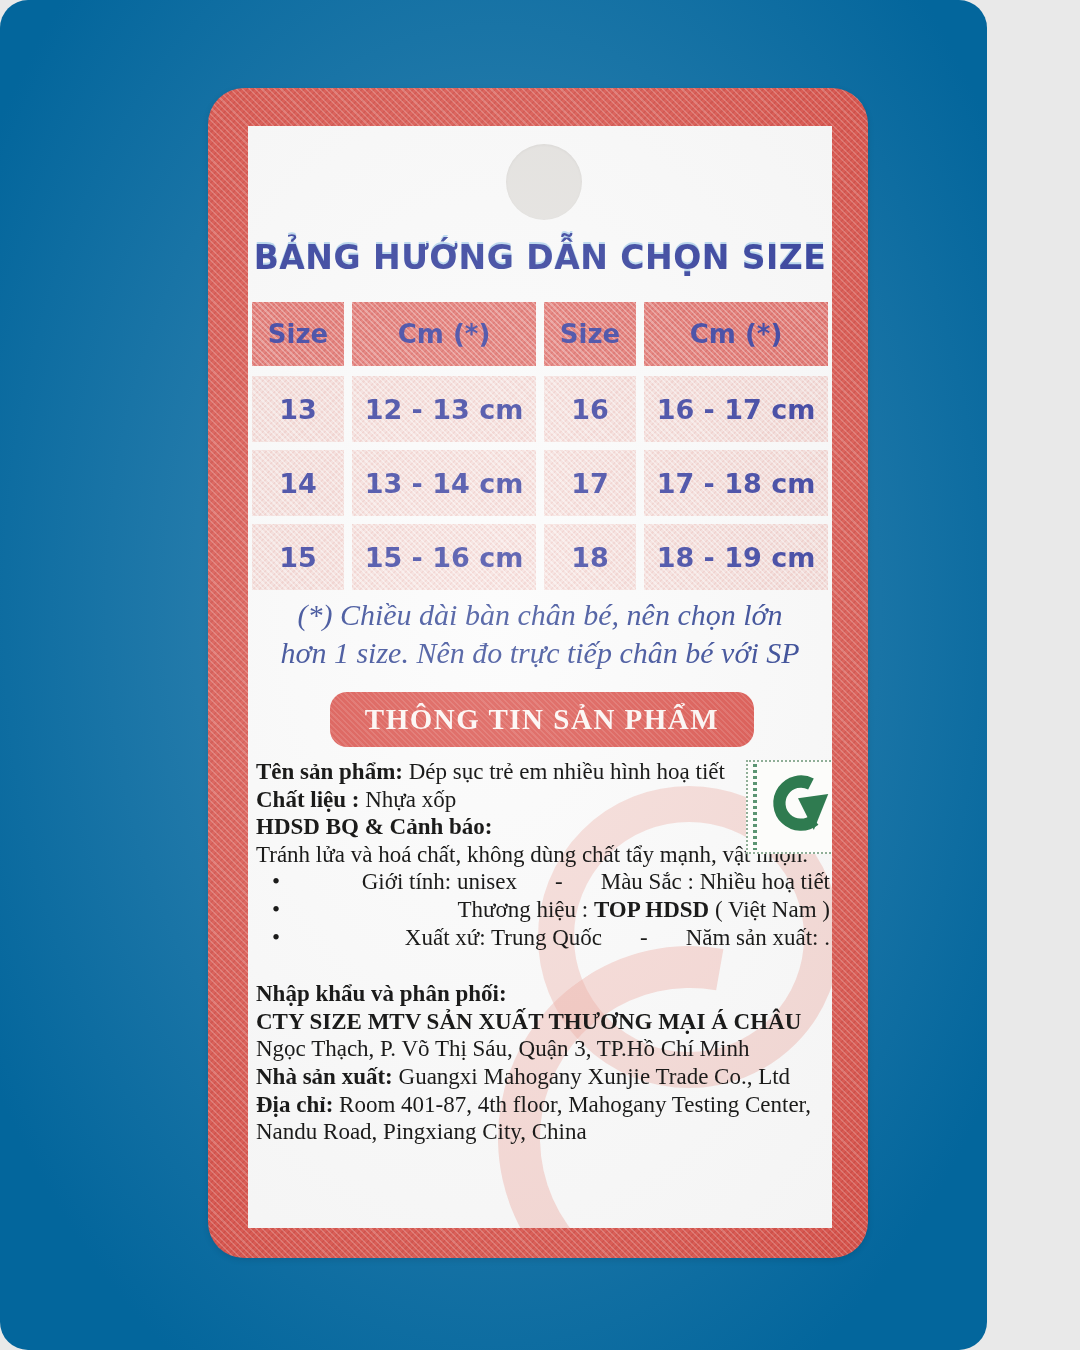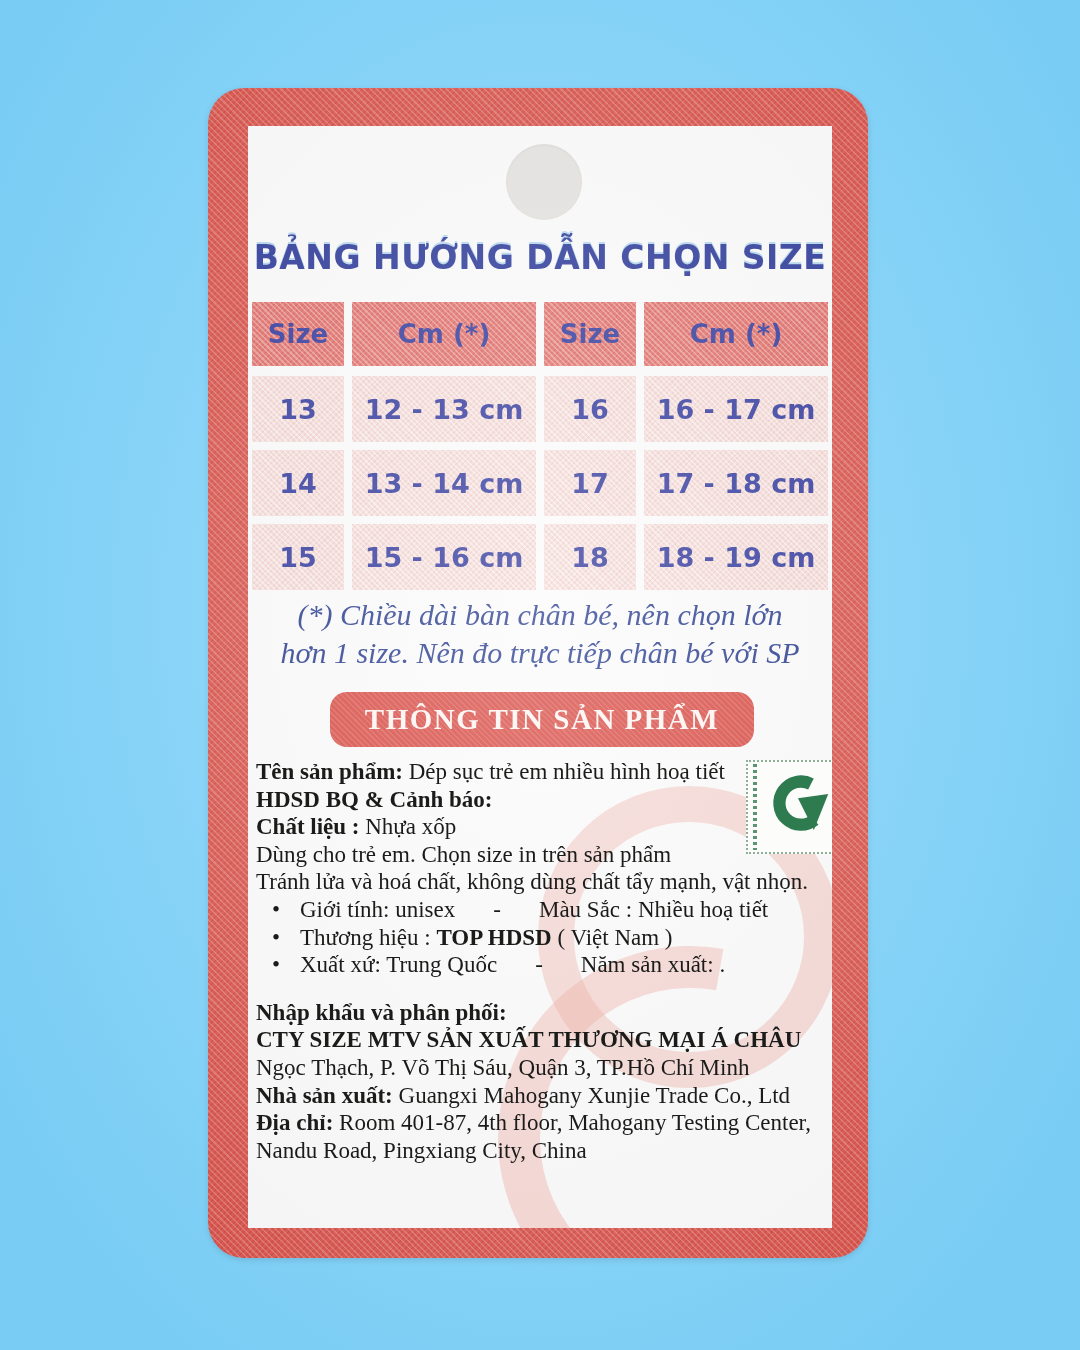--- a/index.html
+++ b/index.html
@@ -1,17 +1,17 @@
 <!DOCTYPE html>
 <html><head>
 <meta charset="utf-8">
 <style>
   html,body{margin:0;padding:0;}
   body{background:#e9e9e9;font-family:"Liberation Serif","DejaVu Serif",serif;}
-  .screen{position:relative;width:1080px;height:1350px;background:#7dd3fc;overflow:hidden;}
+  .screen{position:relative;width:987px;height:1350px;background:#0369a1;overflow:hidden;border-radius:28px;}
   .screen::after{content:"";position:absolute;inset:0;pointer-events:none;
     background:radial-gradient(ellipse at 50% 45%, rgba(255,255,255,.25), rgba(0,0,0,.03) 85%);}
 
   
   .tag{position:absolute;left:208px;top:88px;width:660px;height:1170px;border-radius:36px;
     background-color:#dc554d;
     background-image:
       repeating-linear-gradient(45deg, rgba(255,255,255,.20) 0 1.5px, transparent 1.5px 4.5px),
       repeating-linear-gradient(-45deg, rgba(150,25,25,.16) 0 1.5px, transparent 1.5px 4.5px);
     box-shadow:0 2px 6px rgba(0,0,0,.12);}
@@ -54,23 +54,23 @@
   
   .wm{position:absolute;border-radius:50%;pointer-events:none;}
   .wm1{left:290px;top:660px;width:230px;height:230px;border:36px solid rgba(238,168,158,.40);}
   .wm2{left:250px;top:820px;width:300px;height:300px;border:42px solid;
     border-color:rgba(238,168,158,.42) transparent transparent rgba(238,168,158,.42);
     transform:rotate(-35deg);}
 
   .product-info{position:absolute;left:8px;top:632px;width:574px;z-index:2;
     font-size:23px;line-height:27.6px;color:#1b1b1a;white-space:nowrap;}
   .product-info .info-line{position:relative;}
-  .product-info .bullet{padding-left:44px;}
+  .product-info .bullet{padding-left:44px;text-align:right;}
   .product-info .bullet::before{content:"\2022";position:absolute;left:16px;top:0;}
-  .product-info .gap-top{margin-top:20px;}
+  .product-info .gap-top{margin-top:29px;}
   .product-info .b{font-weight:700;}
   .product-info .dash{margin:0 38px;}
 
   
   .cr-stamp{position:absolute;left:498px;top:634px;width:96px;height:94px;z-index:3;
     background:#fcfcfa;border:2px dotted #8fae97;box-sizing:border-box;}
   .cr-strip{position:absolute;left:2px;top:2px;bottom:2px;width:10px;
     background-image:repeating-linear-gradient(180deg,#5b9472 0 3px, transparent 3px 6px);
     background-size:4px 100%;background-repeat:no-repeat;background-position:3px 0;}
   .cr-glyph{position:absolute;left:14px;top:6px;}
@@ -112,23 +112,22 @@
 
       <div class="banner">
         <span>THÔNG TIN SẢN PHẨM</span>
       </div>
 
       <div class="wm wm1"></div>
       <div class="wm wm2"></div>
 
       <div class="product-info">
           <div class="info-line"><span class="b">Tên sản phẩm:</span><span> Dép sục trẻ em nhiều hình hoạ tiết</span></div>
+          <div class="info-line"><span class="b">Chất liệu :</span><span> Nhựa xốp</span></div>
           <div class="info-line"><span class="b">HDSD BQ &amp; Cảnh báo:</span></div>
-          <div class="info-line"><span class="b">Chất liệu :</span><span> Nhựa xốp</span></div>
-          <div class="info-line"><span>Dùng cho trẻ em. Chọn size in trên sản phẩm</span></div>
           <div class="info-line"><span>Tránh lửa và hoá chất, không dùng chất tẩy mạnh, vật nhọn.</span></div>
           <div class="info-line bullet"><span>Giới tính: unisex</span><span class="dash">-</span><span>Màu Sắc : Nhiều hoạ tiết</span></div>
           <div class="info-line bullet"><span>Thương hiệu : </span><span class="b">TOP HDSD</span><span> ( Việt Nam )</span></div>
           <div class="info-line bullet"><span>Xuất xứ: Trung Quốc</span><span class="dash">-</span><span>Năm sản xuất: .</span></div>
           <div class="info-line gap-top"><span class="b">Nhập khẩu và phân phối:</span></div>
           <div class="info-line"><span class="b">CTY SIZE MTV SẢN XUẤT THƯƠNG MẠI Á CHÂU</span></div>
           <div class="info-line"><span>Ngọc Thạch, P. Võ Thị Sáu, Quận 3, TP.Hồ Chí Minh</span></div>
           <div class="info-line"><span class="b">Nhà sản xuất:</span><span> Guangxi Mahogany Xunjie Trade Co., Ltd</span></div>
           <div class="info-line"><span class="b">Địa chỉ:</span><span> Room 401-87, 4th floor, Mahogany Testing Center,</span></div>
           <div class="info-line"><span>Nandu Road, Pingxiang City, China</span></div>

